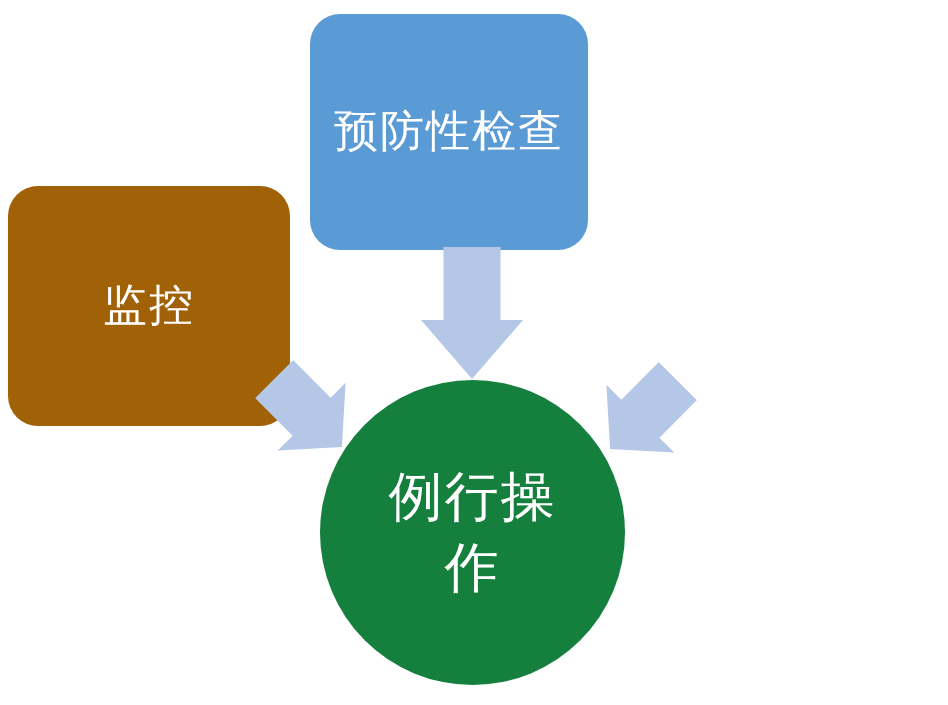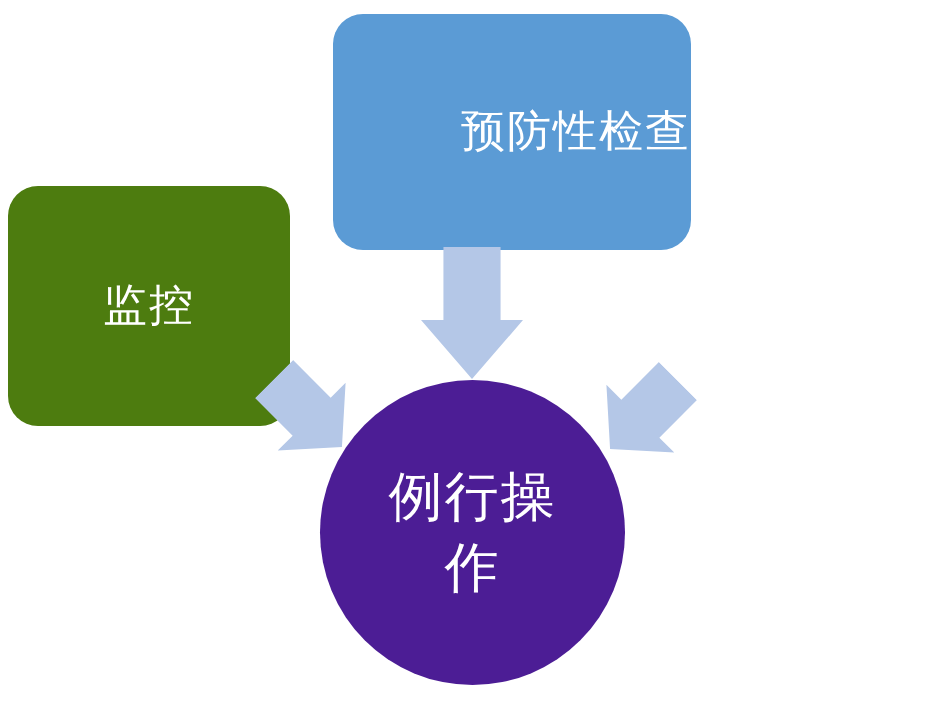--- a/index.html
+++ b/index.html
@@ -41,25 +41,24 @@
     width: 180px;
     line-height: 1.3;
   }
   #node-monitoring {
     left: 8px;
     top: 186px;
     width: 282px;
     height: 240px;
   }
   #node-preventive {
-    left: 333px;
+    left: 310px;
     top: 14px;
-    width: 358px;
+    width: 278px;
     height: 236px;
-    justify-content: flex-end;
   }
   #node-routine-work {
     left: 655px;
     top: 190px;
     width: 277px;
     height: 236px;
   }
   #node-routine-operation {
     left: 320px;
     top: 380px;
@@ -89,38 +88,38 @@
     width: 96px;
     height: 96px;
     transform: rotate(45deg);
   }
 </style>
 </head>
 <body>
 
 <div class="canvas">
 
-  <div class="node node-box" id="node-monitoring" style="background-color: #4d7c0f;">
+  <div class="node node-box" id="node-monitoring" style="background-color: #a16207;">
     <span class="node-label" style="color: rgb(255, 255, 255);">监控</span>
   </div>
 
   <div class="node node-box" id="node-preventive" style="background-color: rgb(91, 155, 213);">
     <span class="node-label" style="color: rgb(255, 255, 255);">预防性检查</span>
   </div>
 
 
   <svg class="arrow" id="arrow-top" viewBox="0 0 100 130" preserveAspectRatio="none">
     <polygon points="22,0 78,0 78,72 100,72 50,130 0,72 22,72" fill="#b4c7e7"></polygon>
   </svg>
 
   <svg class="arrow" id="arrow-left" viewBox="0 0 100 130" preserveAspectRatio="none">
     <polygon points="22,0 78,0 78,72 100,72 50,130 0,72 22,72" fill="#b4c7e7"></polygon>
   </svg>
 
   <svg class="arrow" id="arrow-right" viewBox="0 0 100 130" preserveAspectRatio="none">
     <polygon points="22,0 78,0 78,72 100,72 50,130 0,72 22,72" fill="#b4c7e7"></polygon>
   </svg>
 
-  <div class="node node-circle" id="node-routine-operation" style="background-color: #4c1d95;">
+  <div class="node node-circle" id="node-routine-operation" style="background-color: #15803d;">
     <span class="node-label" style="color: rgb(255, 255, 255);">例行操作</span>
   </div>
 
 </div>
 
 </body></html>

